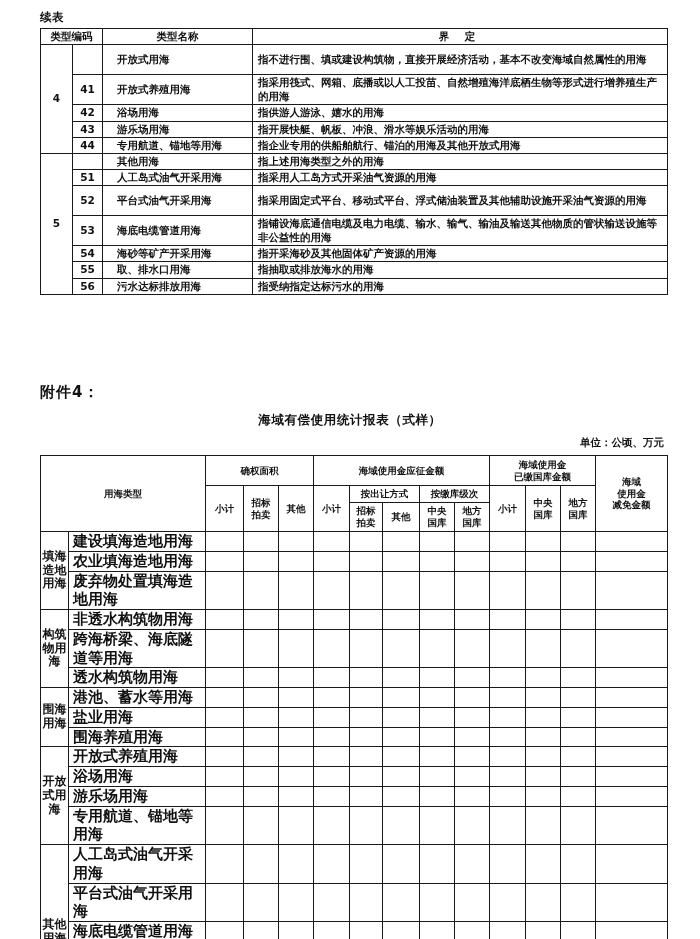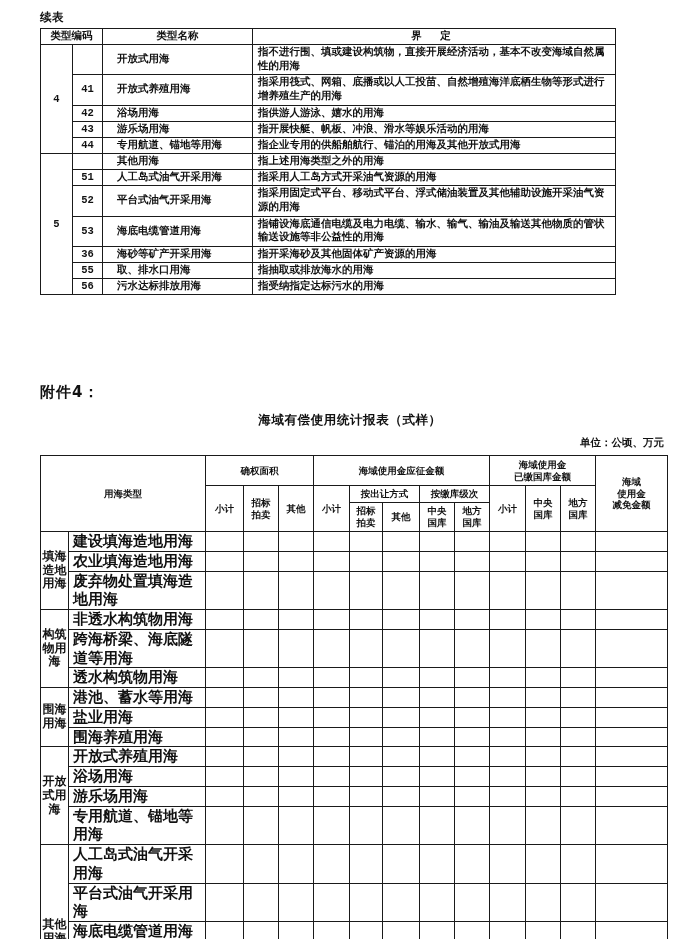--- a/index.html
+++ b/index.html
@@ -28,21 +28,21 @@
   }
 
   
   .cont-label{
     position:absolute;left:40px;top:10px;
     font-size:11.5px;font-weight:bold;letter-spacing:.5px;font-family:Liberation Mono, monospace;
   }
 
   
   .t1-wrap{position:absolute;left:40px;top:28px;width:628px;}
-  table.t1{width:576px;font-family:Liberation Mono, monospace;}
+  table.t1{width:628px;}
   table.t1 td{height:16px;}
   table.t1 td.code{width:32px;}
   table.t1 td.num{width:30px;}
   table.t1 td.name{width:150px;text-align:left;padding-left:14px;}
   table.t1 td.def{text-align:left;padding-left:5px;}
   table.t1 td.def.two{line-height:1.3;}
   .hdr-spread{letter-spacing:6px;}
 
   
   .att-title{
@@ -143,21 +143,21 @@
             <td class="num">52</td>
             <td class="name">平台式油气开采用海</td>
             <td class="def two" style="height: 30px;">指采用固定式平台、移动式平台、浮式储油装置及其他辅助设施开采油气资源的用海</td>
           </tr>
           <tr>
             <td class="num">53</td>
             <td class="name">海底电缆管道用海</td>
             <td class="def two" style="height: 30px;">指铺设海底通信电缆及电力电缆、输水、输气、输油及输送其他物质的管状输送设施等非公益性的用海</td>
           </tr>
           <tr>
-            <td class="num">36</td>
+            <td class="num">54</td>
             <td class="name">海砂等矿产开采用海</td>
             <td class="def" style="height: 16px;">指开采海砂及其他固体矿产资源的用海</td>
           </tr>
           <tr>
             <td class="num">55</td>
             <td class="name">取、排水口用海</td>
             <td class="def" style="height: 16px;">指抽取或排放海水的用海</td>
           </tr>
           <tr>
             <td class="num">56</td>

